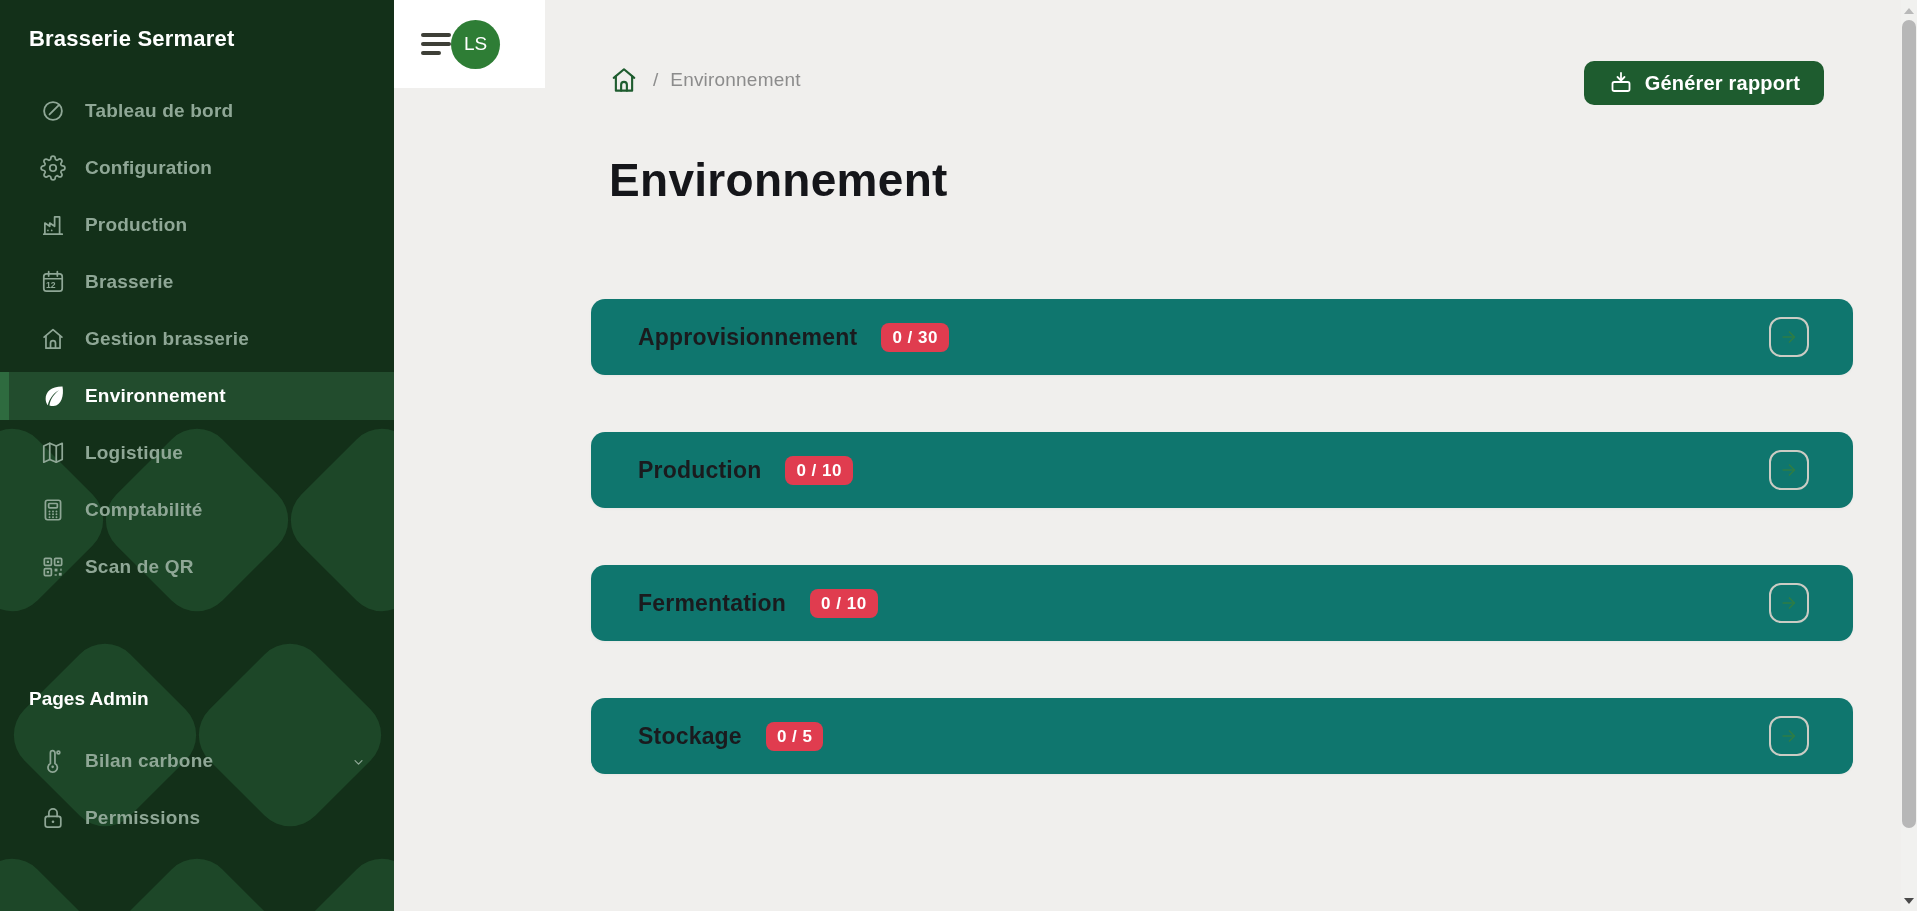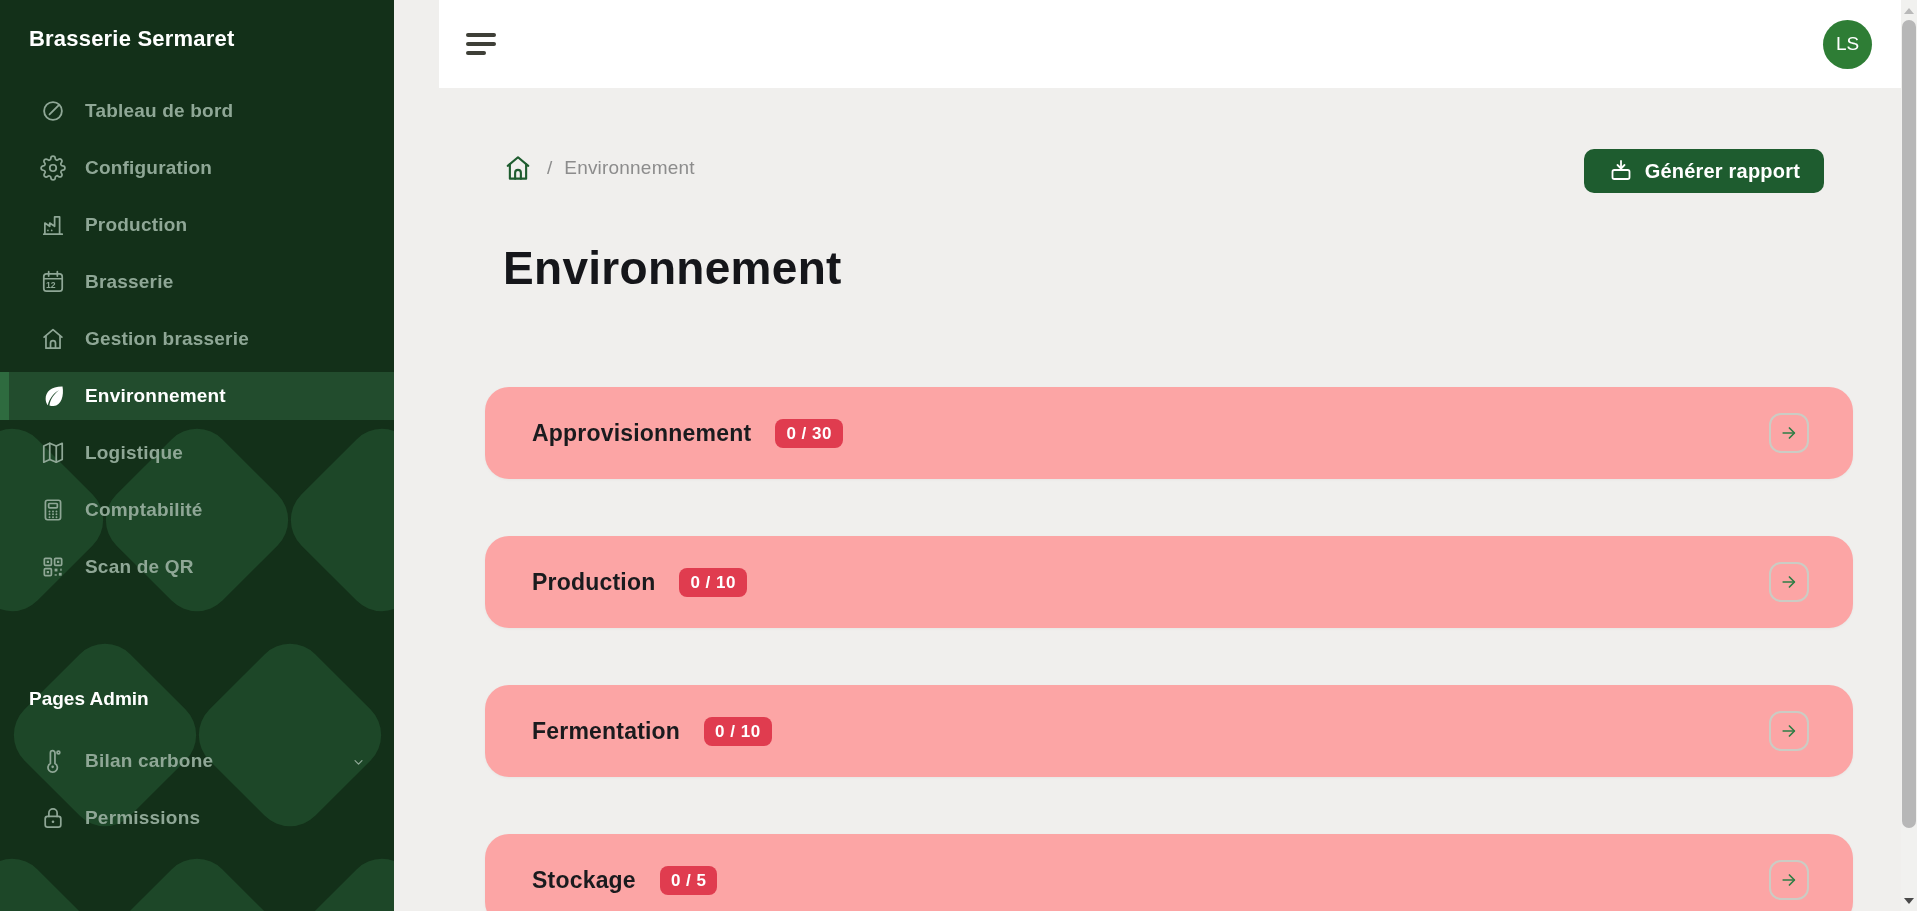--- a/index.html
+++ b/index.html
@@ -43,21 +43,21 @@
     content:""; position:absolute; left:0; top:0; bottom:0; width:9px;
     background:var(--sidebar-accent,#2e6b3f);
   }
   .nav-item .chevron { position:absolute; right:28px; top:50%; transform:translateY(-42%); }
   .admin-heading {
     color:#ffffff; font-size:19px; font-weight:700;
     padding-left:29px; margin-top:97px; margin-bottom:27px;
   }
 
   
-  .main { flex:1; display:flex; flex-direction:column; height:911px;margin-left:45px; }
+  .main { flex:1; display:flex; flex-direction:row; height:911px; }
   .topbar {
     height:88px; flex:0 0 88px; background:#ffffff;
     display:flex; align-items:center; justify-content:space-between;
     padding:0 45px 0 27px;
   }
   .hamburger { width:30px; cursor:pointer; background:none; border:none; }
   .hamburger span { display:block; height:4px; border-radius:2px; background:var(--hamburger,#3e3f37); margin-bottom:5px; }
   .hamburger span:nth-child(1){ width:30px; }
   .hamburger span:nth-child(2){ width:30px; }
   .hamburger span:nth-child(3){ width:20px; margin-bottom:0; }
@@ -84,21 +84,21 @@
     display:flex; align-items:center; gap:11px;
     font-family:inherit; font-size:20px; font-weight:600; letter-spacing:.2px;
   }
   .page-title {
     margin-top:30px; margin-left:18px;
     font-size:46px; line-height:58px; font-weight:700;
     color:var(--title,#15161a); letter-spacing:.3px;
   }
   .cards { margin-top:90px; display:flex; flex-direction:column; gap:57px; }
   .card {
-    background:#fca5a5; border-radius:24px; height:92px;
+    background:#0f766e; border-radius:14px; height:76px;
     display:flex; align-items:center; justify-content:space-between;
     padding:0 44px 0 47px; cursor:pointer;
     box-shadow:0 1px 3px rgba(0,0,0,.04);
   }
   .card-left { display:flex; align-items:center; }
   .card-title { font-size:23px; font-weight:700; color:var(--card-title,#1a1b1e); letter-spacing:.2px; }
   .badge {
     margin-left:24px; background:var(--badge-red,#e03c4f); color:#fff;
     font-size:17px; font-weight:700; border-radius:8px;
     padding:5px 11px 4px; letter-spacing:.5px;

